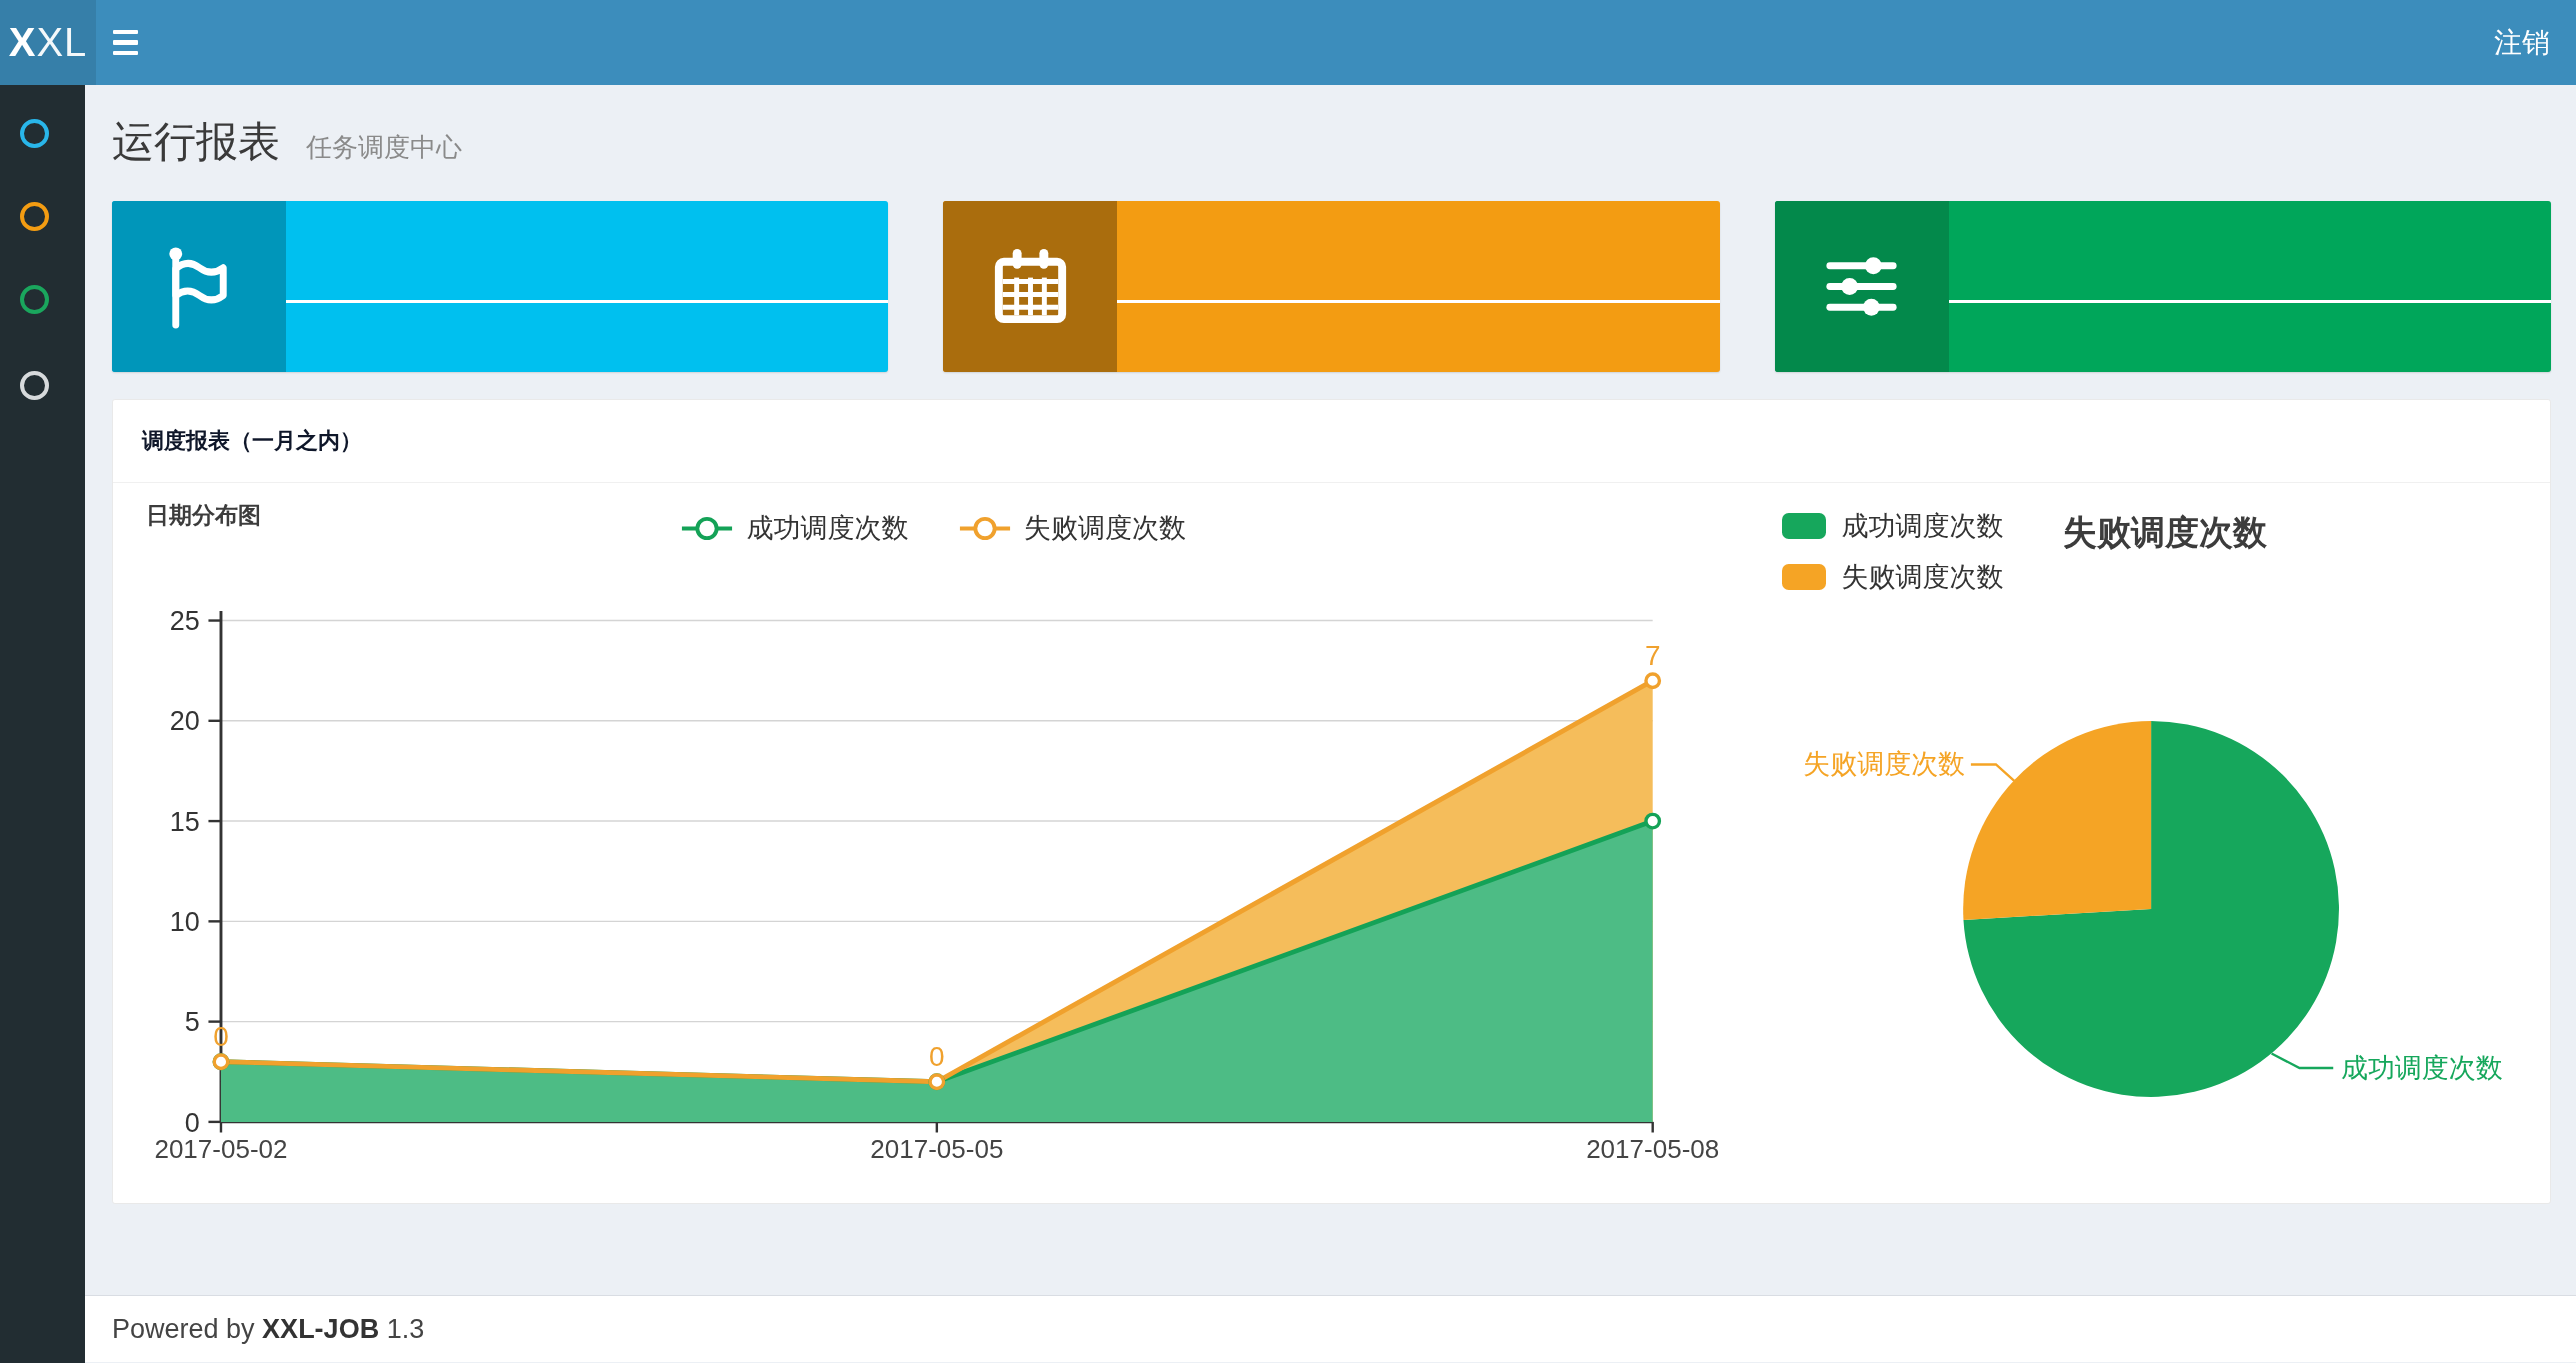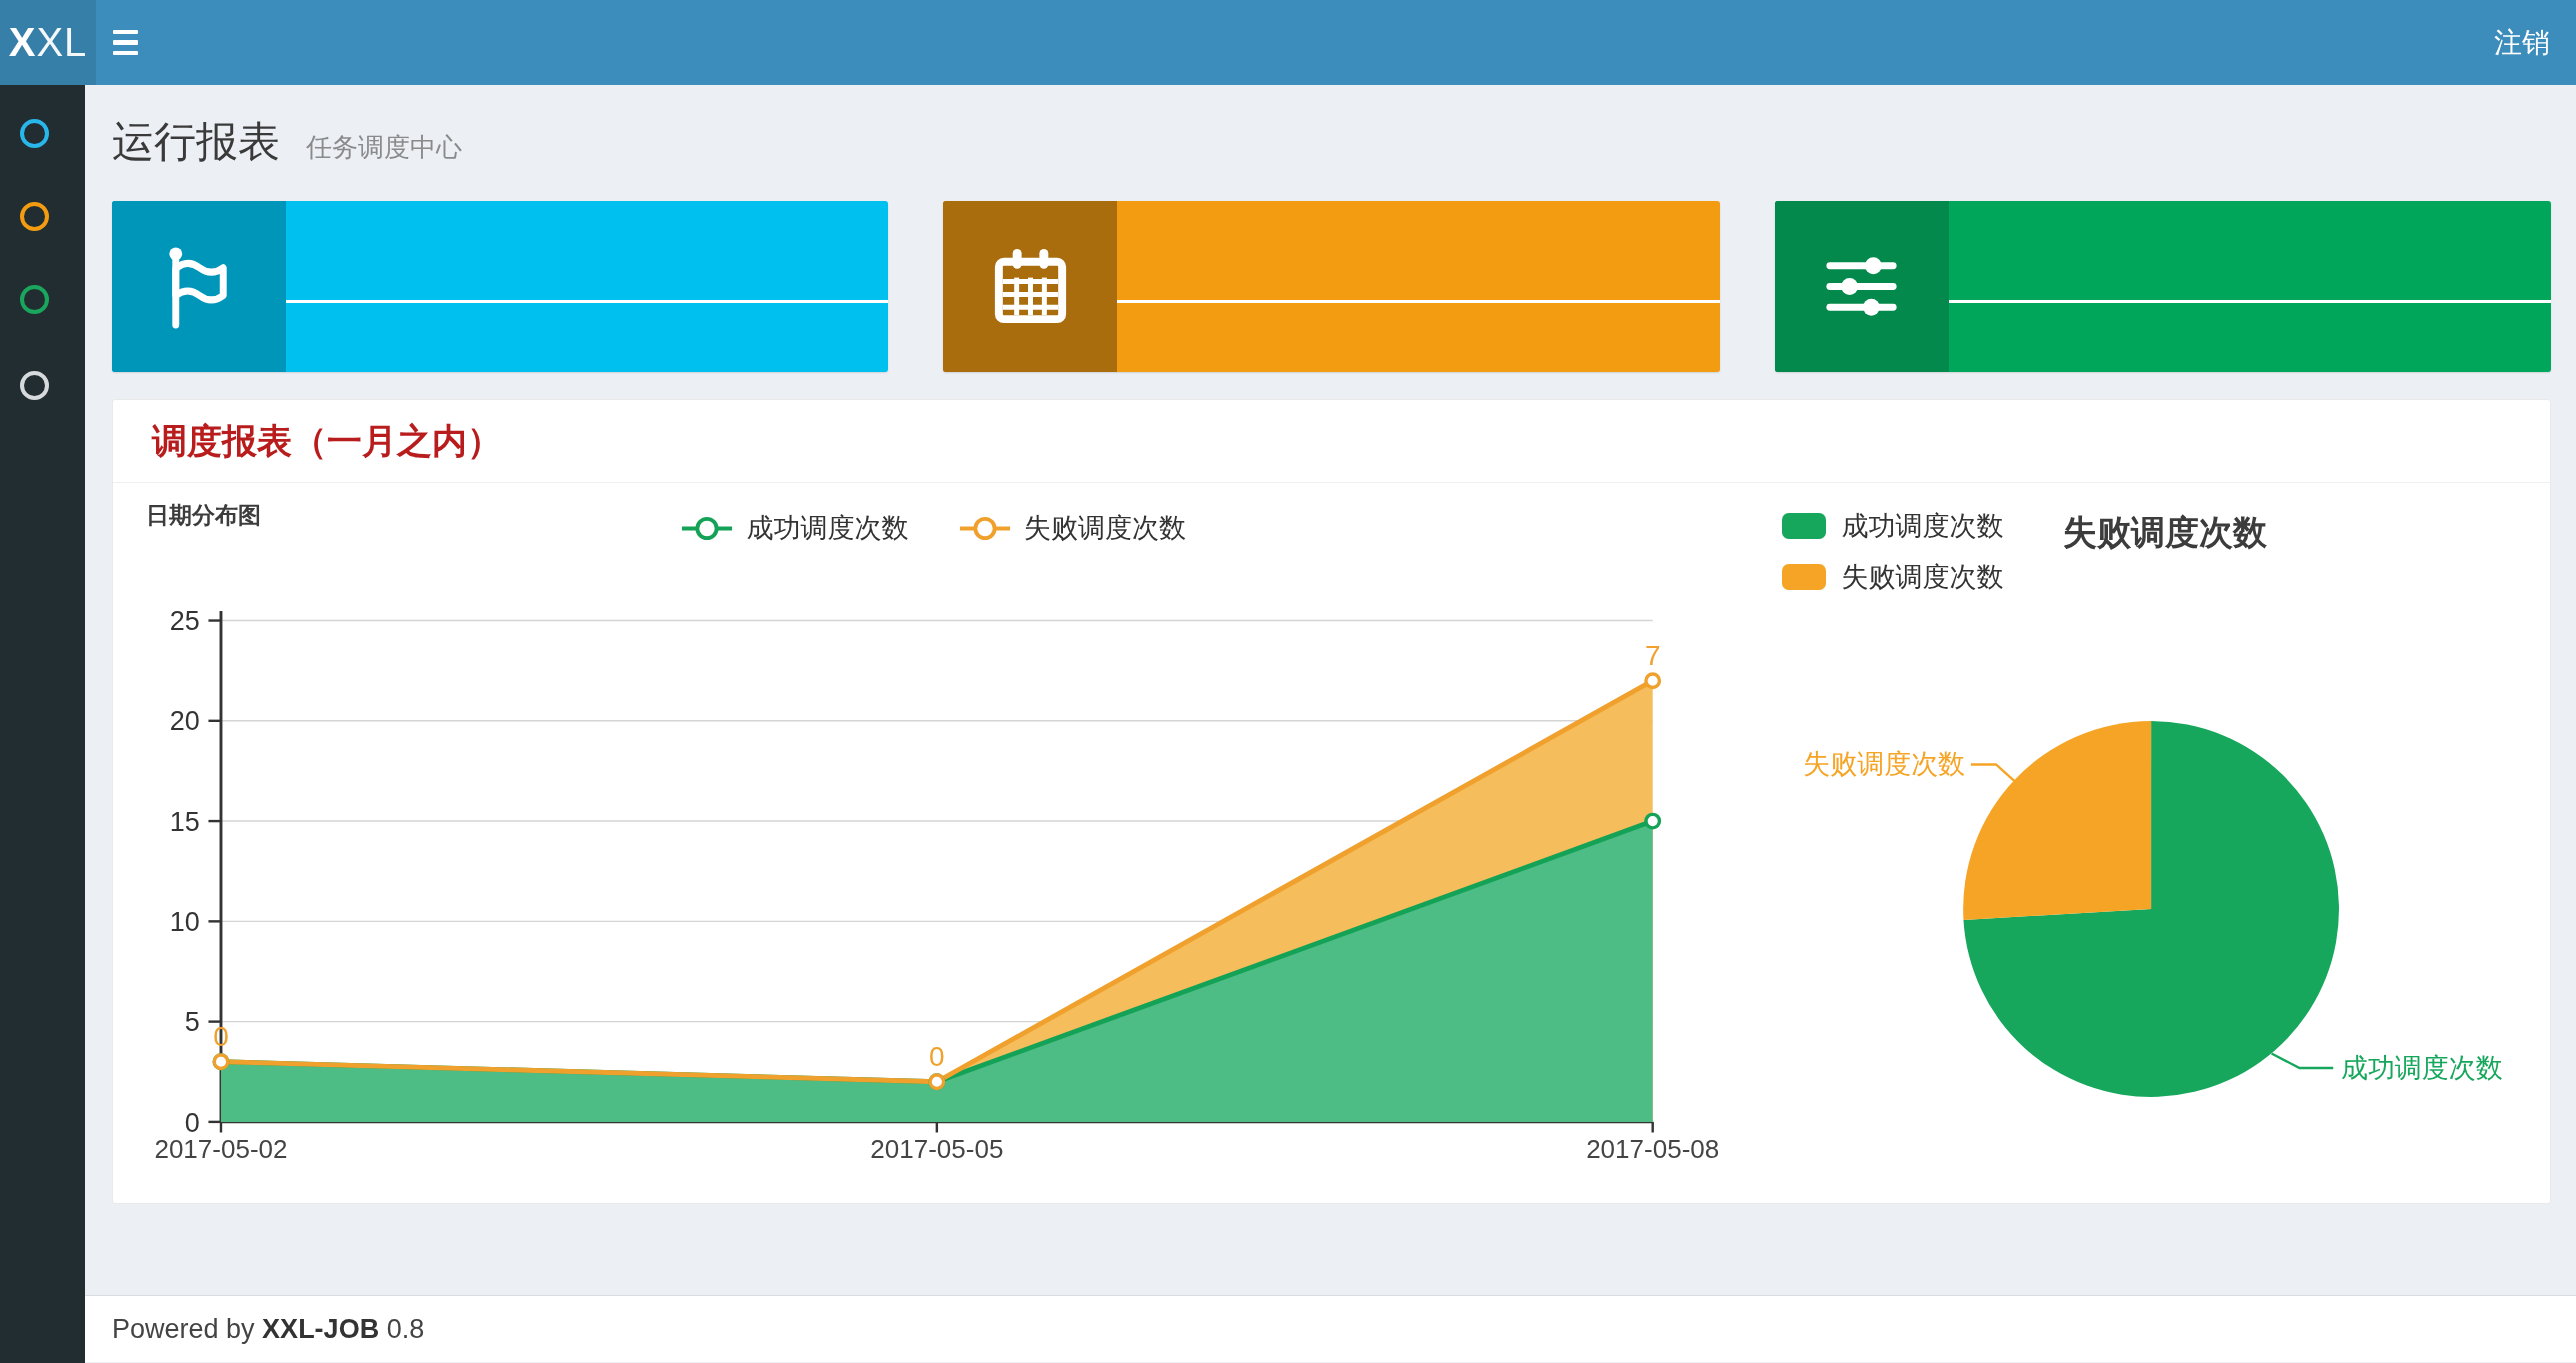--- a/index.html
+++ b/index.html
@@ -34,21 +34,21 @@
   .stat-icon{width:174px;display:flex;align-items:center;justify-content:center;flex:none;}
   .stat-right{flex:1;display:flex;flex-direction:column;}
   .stat-top{height:99px;padding:18.3px 0 0 33px;box-sizing:border-box;}
   .stat-label{font-size:28px;line-height:35px;}
   .stat-value{font-size:37px;font-weight:700;line-height:42px;margin-top:1.9px;}
   .stat-divider{height:2.9px;background:#fff;}
   .stat-desc{flex:1;display:flex;align-items:center;padding-left:33px;font-size:28px;}
   
   .panel{position:absolute;left:112px;top:399px;width:2439px;height:805px;background:#fff;
          border:1px solid #e9e9e9;border-radius:2.9px;box-sizing:border-box;}
-  .panel-header{height:82px;line-height:82px;padding-left:39px;font-size:35px;font-weight:600;color:#b91c1c;
+  .panel-header{height:82px;line-height:82px;padding-left:29px;font-size:22px;font-weight:600;color:#0f172a;
          border-bottom:1px solid #f0f0f0;}
   .charts-row{position:relative;height:719px;}
   .chart-title{position:absolute;font-weight:700;color:#3c3c3c;}
   .chart-title.left{left:33px;top:17.4px;font-size:23px;}
   .chart-title.pie{left:1950px;top:27px;font-size:34px;}
   .line-legend{position:absolute;left:0;top:27px;width:1639px;display:flex;justify-content:center;gap:48px;}
   .lg-item{display:flex;align-items:center;gap:11.6px;cursor:pointer;}
   .lg-item .txt{font-size:27px;color:#333;}
   .pie-legend{position:absolute;left:1669px;top:25px;}
   .pie-lg-row{display:flex;align-items:center;gap:15.4px;margin-bottom:15.4px;cursor:pointer;}
@@ -239,16 +239,16 @@
         <polyline points="241,199 222,182 196,182" fill="none" stroke="#f5a425" stroke-width="2.5"></polyline>
         <text x="190" y="191" text-anchor="end" font-size="28" fill="#f5a425">失败调度次数</text>
       </svg>
   </div>
 </section>
 
 <footer class="footer">
   <div class="footer-left">
     <span>Powered by</span>
     <b>XXL-JOB</b>
-    <span>0.8</span>
+    <span>1.3</span>
   </div>
 </footer>
 
 
 </body></html>

